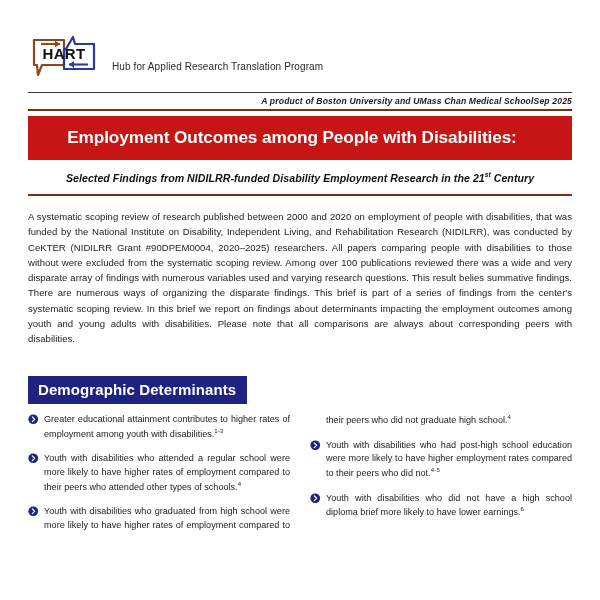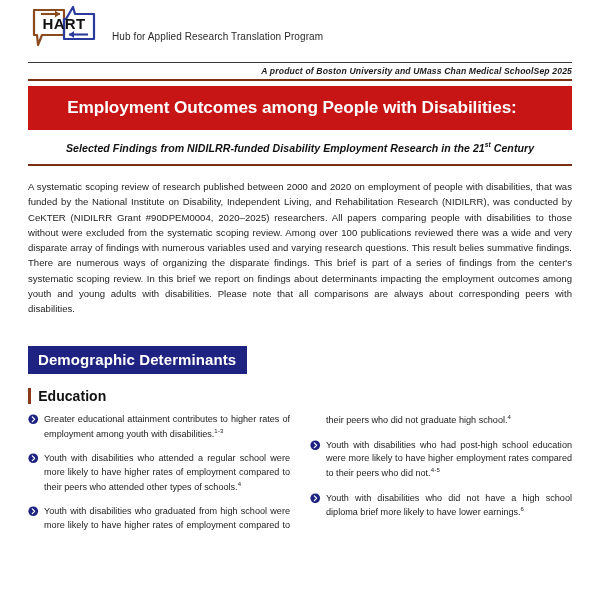--- a/index.html
+++ b/index.html
@@ -21,20 +21,21 @@
     height: 600px;
     background: #ffffff;
     box-sizing: border-box;
     padding: 0 28px;
   }
 
   
   .masthead {
     display: flex;
     align-items: center;
+    padding-top: 30px;
     height: 52px;
   }
   .logo {
     width: 72px;
     height: 46px;
     flex: 0 0 auto;
     position: relative;
   }
   .logo svg { display: block; }
   .masthead-tagline {
@@ -206,24 +207,20 @@
     <span class="sub"><span>Selected Findings from NIDILRR-funded Disability Employment Research in the 21</span><span class="sup-inline">st</span><span> Century</span></span>
   </div>
 
   
   <p class="intro">A systematic scoping review of research published between 2000 and 2020 on employment of people with disabilities, that was funded by the National Institute on Disability, Independent Living, and Rehabilitation Research (NIDILRR), was conducted by CeKTER (NIDILRR Grant #90DPEM0004, 2020–2025) researchers. All papers comparing people with disabilities to those without were excluded from the systematic scoping review. Among over 100 publications reviewed there was a wide and very disparate array of findings with numerous variables used and varying research questions. This result belies summative findings. There are numerous ways of organizing the disparate findings. This brief is part of a series of findings from the center's systematic scoping review. In this brief we report on findings about determinants impacting the employment outcomes among youth and young adults with disabilities. Please note that all comparisons are always about corresponding peers with disabilities.</p>
 
   
   <div class="section-header">Demographic Determinants</div>
 
   
-  <div class="sub-header">
-    <span class="bar"></span>
-    <span class="label">Education</span>
-  </div>
 
   
   <div class="columns">
 
     <div class="bullet">
       <span class="marker">
         <svg width="10.5" height="10.5" viewBox="0 0 20 20" xmlns="http://www.w3.org/2000/svg">
           <circle cx="10" cy="10" r="9.2" fill="#1e2382"></circle>
           <path d="M8.2 5.6 L12.6 10 L8.2 14.4" fill="none" stroke="#ffffff" stroke-width="2.3" stroke-linecap="round" stroke-linejoin="round"></path>
         </svg>

